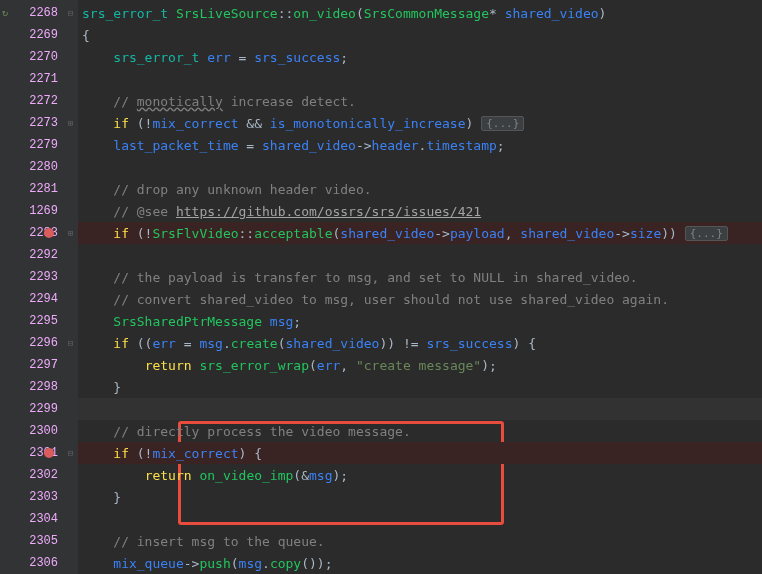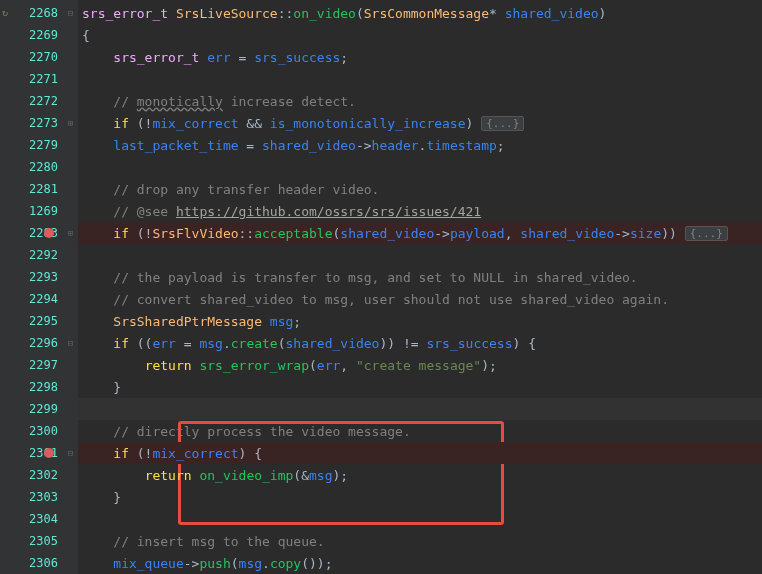--- a/index.html
+++ b/index.html
@@ -24,22 +24,23 @@
   }
   .gutter-line {
     height: 22px;
     display: flex;
     align-items: center;
     justify-content: flex-end;
     padding-right: 20px;
     position: relative;
   }
   .line-num {
-    color: #5eead4;
+    color: #f0abfc;
     font-size: 12px;
+    font-family: Liberation Mono, monospace;
   }
   .bp {
     position: absolute;
     left: 44px;
     width: 10px;
     height: 10px;
     background: #db5c5c;
     border-radius: 50%;
   }
   .fold {
@@ -69,29 +70,29 @@
     height: 22px;
     display: flex;
     align-items: center;
     padding-left: 4px;
     white-space: pre;
     position: relative;
   }
   .hl-bp { background: #3a2323; }
   .hl-cursor { background: #323232; }
   .c-kw { color: #fde047; }
-  .c-type { color: #f0abfc; }
+  .c-type { color: #14b8a6; }
   .c-fn { color: #22c55e; }
   .c-var { color: #3b82f6; }
   .c-op { color: #a9b7c6; }
   .c-cmt { color: #808080; }
   .c-str { color: #6a8759; }
   .c-link { color: #a3a3a3; text-decoration: underline; }
   .c-field { color: #3b82f6; }
-  .c-cls { color: #fdba74; }
+  .c-cls { color: #22c55e; }
   .fold-box {
     display: inline-block;
     background: #3c3f41;
     border: 1px solid #555;
     color: #808080;
     padding: 0 4px;
     font-size: 11px;
     border-radius: 2px;
   }
   .redbox {
@@ -197,21 +198,21 @@
   <div class="code" id="code">
     <div class="redbox" id="redbox" style="top: 421px; left: 100px; width: 326px; height: 104px;"></div>
   <div class="code-line"><span class="c-type">srs_error_t</span><span class="c-op"> </span><span class="c-cls">SrsLiveSource</span><span class="c-op">::</span><span class="c-fn">on_video</span><span class="c-op">(</span><span class="c-cls">SrsCommonMessage</span><span class="c-op">* </span><span class="c-var">shared_video</span><span class="c-op">)</span></div>
       <div class="code-line"><span class="c-op">{</span></div>
       <div class="code-line"><span>    </span><span class="c-type">srs_error_t</span><span class="c-op"> </span><span class="c-var">err</span><span class="c-op"> = </span><span class="c-var">srs_success</span><span class="c-op">;</span></div>
       <div class="code-line"></div>
       <div class="code-line"><span>    </span><span class="c-cmt">// </span><span class="c-cmt wavy">monotically</span><span class="c-cmt"> increase detect.</span></div>
       <div class="code-line"><span>    </span><span class="c-kw">if</span><span class="c-op"> (!</span><span class="c-field">mix_correct</span><span class="c-op"> &amp;&amp; </span><span class="c-field">is_monotonically_increase</span><span class="c-op">) </span><span class="fold-box">{...}</span></div>
       <div class="code-line"><span>    </span><span class="c-field">last_packet_time</span><span class="c-op"> = </span><span class="c-var">shared_video</span><span class="c-op">-&gt;</span><span class="c-field">header</span><span class="c-op">.</span><span class="c-field">timestamp</span><span class="c-op">;</span></div>
       <div class="code-line"></div>
-      <div class="code-line"><span>    </span><span class="c-cmt">// drop any transfer header video.</span></div>
+      <div class="code-line"><span>    </span><span class="c-cmt">// drop any unknown header video.</span></div>
       <div class="code-line"><span>    </span><span class="c-cmt">// @see </span><span class="c-link">https://github.com/ossrs/srs/issues/421</span></div>
       <div class="code-line hl-bp"><span>    </span><span class="c-kw">if</span><span class="c-op"> (!</span><span class="c-cls">SrsFlvVideo</span><span class="c-op">::</span><span class="c-fn">acceptable</span><span class="c-op">(</span><span class="c-var">shared_video</span><span class="c-op">-&gt;</span><span class="c-field">payload</span><span class="c-op">, </span><span class="c-var">shared_video</span><span class="c-op">-&gt;</span><span class="c-field">size</span><span class="c-op">)) </span><span class="fold-box">{...}</span></div>
       <div class="code-line"></div>
       <div class="code-line"><span>    </span><span class="c-cmt">// the payload is transfer to msg, and set to NULL in shared_video.</span></div>
       <div class="code-line"><span>    </span><span class="c-cmt">// convert shared_video to msg, user should not use shared_video again.</span></div>
       <div class="code-line"><span>    </span><span class="c-cls">SrsSharedPtrMessage</span><span class="c-op"> </span><span class="c-var">msg</span><span class="c-op">;</span></div>
       <div class="code-line"><span>    </span><span class="c-kw">if</span><span class="c-op"> ((</span><span class="c-var">err</span><span class="c-op"> = </span><span class="c-var">msg</span><span class="c-op">.</span><span class="c-fn">create</span><span class="c-op">(</span><span class="c-var">shared_video</span><span class="c-op">)) != </span><span class="c-var">srs_success</span><span class="c-op">) {</span></div>
       <div class="code-line"><span>        </span><span class="c-kw">return</span><span class="c-op"> </span><span class="c-fn">srs_error_wrap</span><span class="c-op">(</span><span class="c-var">err</span><span class="c-op">, </span><span class="c-str">"create message"</span><span class="c-op">);</span></div>
       <div class="code-line"><span>    </span><span class="c-op">}</span></div>
       <div class="code-line hl-cursor"></div>

